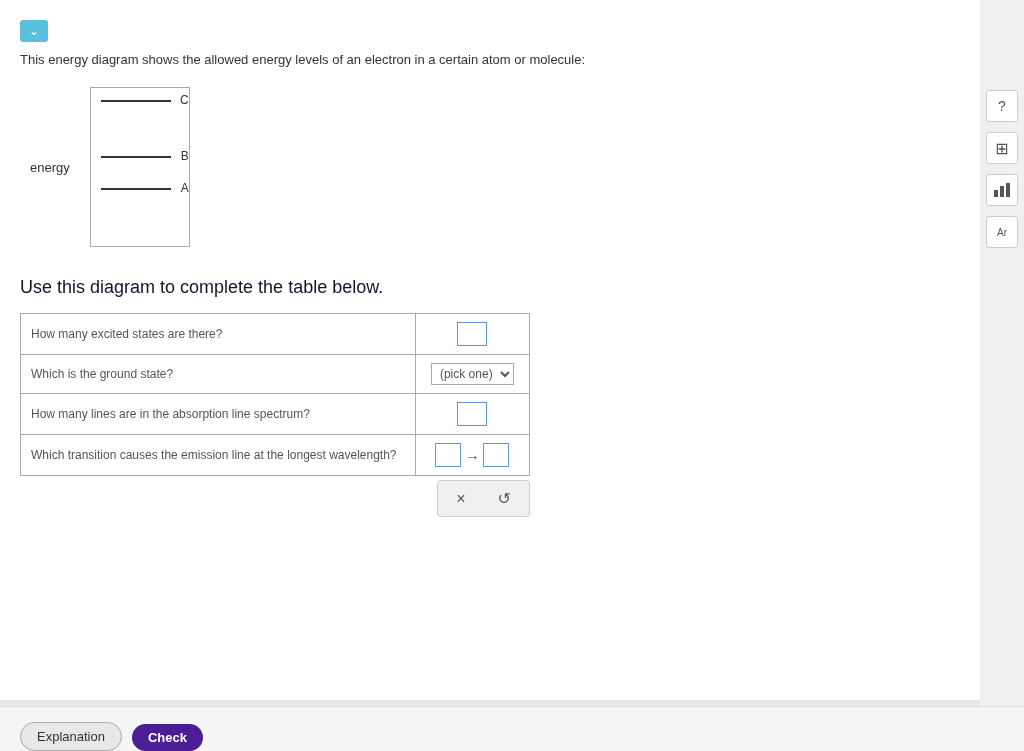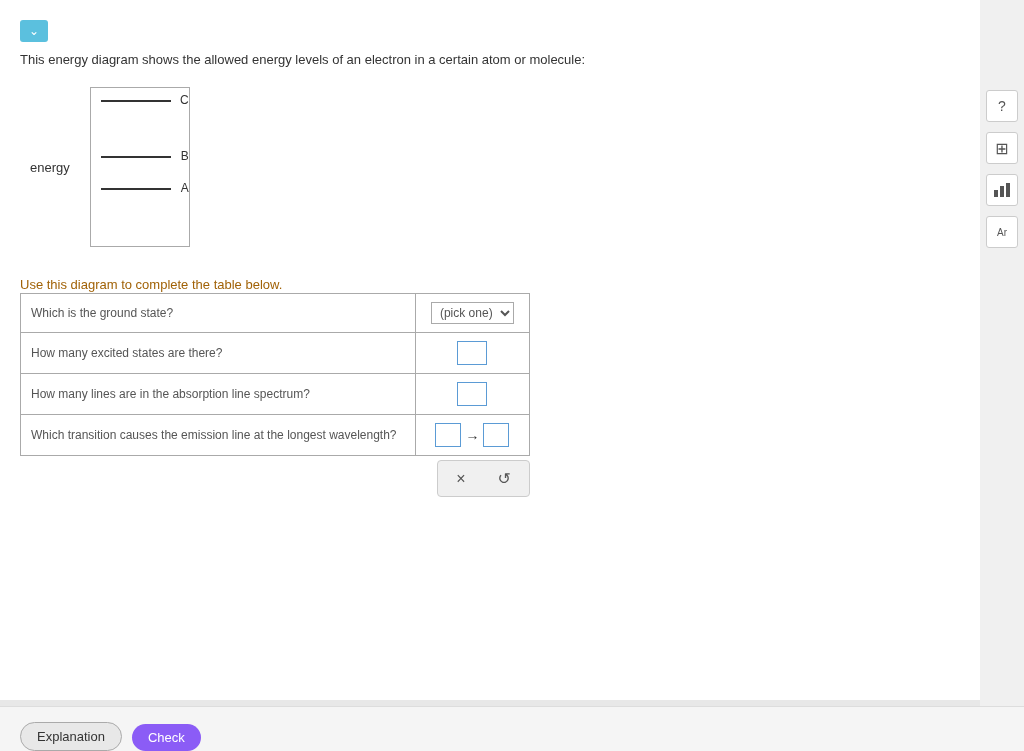--- a/index.html
+++ b/index.html
@@ -79,23 +79,23 @@
 
     .level-label {
       position: absolute;
       right: -18px;
       font-size: 12px;
       color: #333;
       top: -7px;
     }
 
     .use-diagram-text {
-      font-size: 13px;
-      color: #a16207;
-      margin-bottom: 1px;
+      font-size: 18px;
+      color: #0f172a;
+      margin-bottom: 15px;
     }
 
     .question-table {
       border-collapse: collapse;
       width: 510px;
       font-size: 12px;
     }
 
     .question-table td {
       border: 1px solid #aaa;
@@ -217,27 +217,28 @@
       background: #e8e8e8;
       border: 1px solid #aaa;
       border-radius: 20px;
       padding: 6px 16px;
       font-size: 13px;
       cursor: pointer;
       color: #333;
     }
 
     .btn-check {
-      background: #8b5cf6;
+      background: #4c1d95;
       border: none;
       border-radius: 20px;
       padding: 6px 16px;
       font-size: 13px;
       cursor: pointer;
       color: white;
+      font-weight: bold;
     }
   </style>
 </head>
 <body>
 
 <div class="main-content">
 
   <div class="top-chevron">⌄</div>
 
   <p class="intro-text">This energy diagram shows the allowed energy levels of an electron in a certain atom or molecule:</p>
@@ -257,37 +258,37 @@
       <div class="level-line" style="top: 100px; width: 70px; left: 10px;">
         <span class="level-label">A</span>
       </div>
     </div>
   </div>
 
   <p class="use-diagram-text">Use this diagram to complete the table below.</p>
 
   <table class="question-table">
     <tbody>
+
+      <tr>
+        <td class="question-col">How many excited states are there?</td>
+        <td class="answer-col">
+          <input class="input-box" type="text" value="" style="">
+        </td>
+      </tr>
 
       <tr>
         <td class="question-col">Which is the ground state?</td>
         <td class="answer-col">
           <select class="pick-one-select">
             <option>(pick one)</option>
             <option>A</option>
             <option>B</option>
             <option>C</option>
           </select>
-        </td>
-      </tr>
-
-      <tr>
-        <td class="question-col">How many excited states are there?</td>
-        <td class="answer-col">
-          <input class="input-box" type="text" value="" style="">
         </td>
       </tr>
 
       <tr>
         <td class="question-col">How many lines are in the absorption line spectrum?</td>
         <td class="answer-col">
           <input class="input-box" type="text" value="" style="">
         </td>
       </tr>
 

